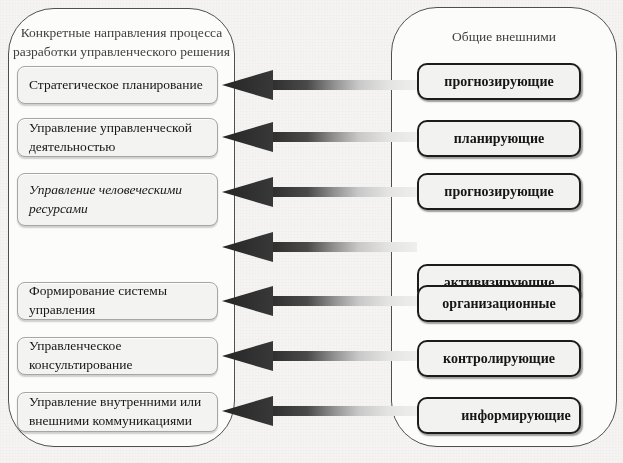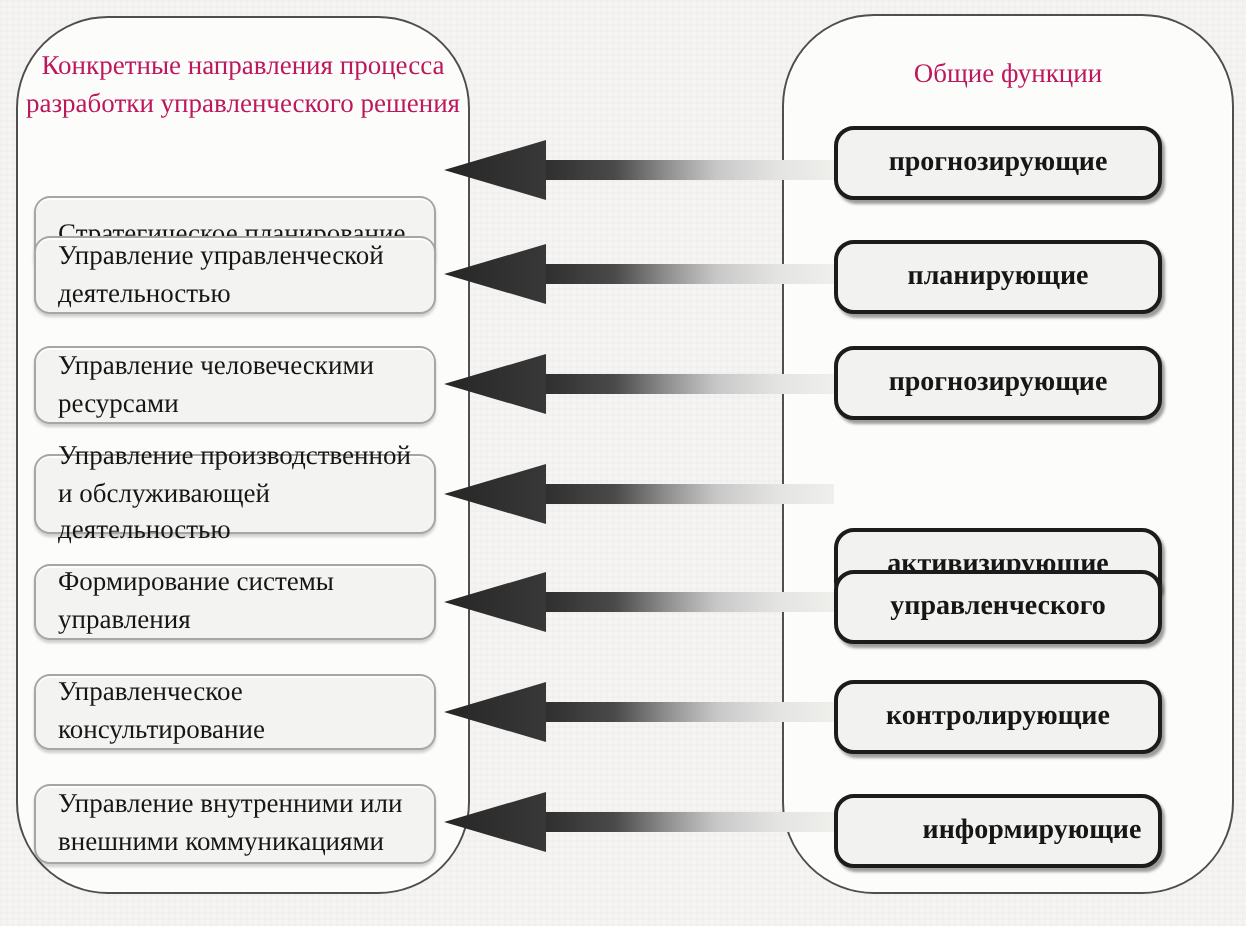--- a/index.html
+++ b/index.html
@@ -27,21 +27,21 @@
   .panel.left  { left: 8px;   top: 8px; width: 227px; height: 439px; }
   .panel.right { left: 391px; top: 7px; width: 226px; height: 440px; }
 
   .panel-title {
     position: absolute;
     left: 0; width: 100%;
     text-align: center;
     font-size: 13.5px;
     line-height: 1.42;
     white-space: pre-line;
-    color: #be185d;
+    color: #404040;
   }
   .panel.left  .panel-title { top: 14px; }
   .panel.right .panel-title { top: 19px; }
 
   .lbox {
     position: absolute;
     left: 17px; width: 201px;
     box-sizing: border-box;
     background: #f3f3f1;
     border: 1px solid #a6a6a4;
@@ -92,42 +92,40 @@
 <body>
 
 <div class="stage">
 
   <div class="panel left">
     <div class="panel-title">Конкретные направления процесса
 разработки управленческого решения</div>
   </div>
 
   <div class="panel right">
-    <div class="panel-title">Общие функции</div>
+    <div class="panel-title">Общие внешними</div>
   </div>
 
-  <div class="lbox" style="top:66px;height:38px;margin-top:32px;">Стратегическое планирование</div>
+  <div class="lbox" style="top:66px;height:38px;">Стратегическое планирование</div>
   <div class="lbox" style="top:118px;height:39px;">Управление управленческой
 деятельностью</div>
-  <div class="lbox" style="top:173px;height:39px;">Управление человеческими
+  <div class="lbox" style="top:173px;height:53px;font-style:italic;">Управление человеческими
 ресурсами</div>
-  <div class="lbox" style="top:227px;height:40px;">Управление производственной
-и обслуживающей деятельностью</div>
   <div class="lbox" style="top:282px;height:38px;">Формирование системы
 управления</div>
   <div class="lbox" style="top:337px;height:38px;">Управленческое
 консультирование</div>
   <div class="lbox" style="top:392px;height:40px;">Управление внутренними или
 внешними коммуникациями</div>
 
   <div class="rbox" style="top:63px;">прогнозирующие</div>
   <div class="rbox" style="top:120px;">планирующие</div>
   <div class="rbox" style="top:173px;">прогнозирующие</div>
   <div class="rbox" style="top:230px;margin-top:34px;">активизирующие</div>
-  <div class="rbox" style="top:285px;">управленческого</div>
+  <div class="rbox" style="top:285px;">организационные</div>
   <div class="rbox" style="top:340px;">контролирующие</div>
   <div class="rbox" style="top:397px;padding-left:34px;">информирующие</div>
 
   <div class="arrow" style="top:70px;">
     <div class="shaft"></div>
     <div class="head"></div>
   </div>
   <div class="arrow" style="top:122px;">
     <div class="shaft"></div>
     <div class="head"></div>

